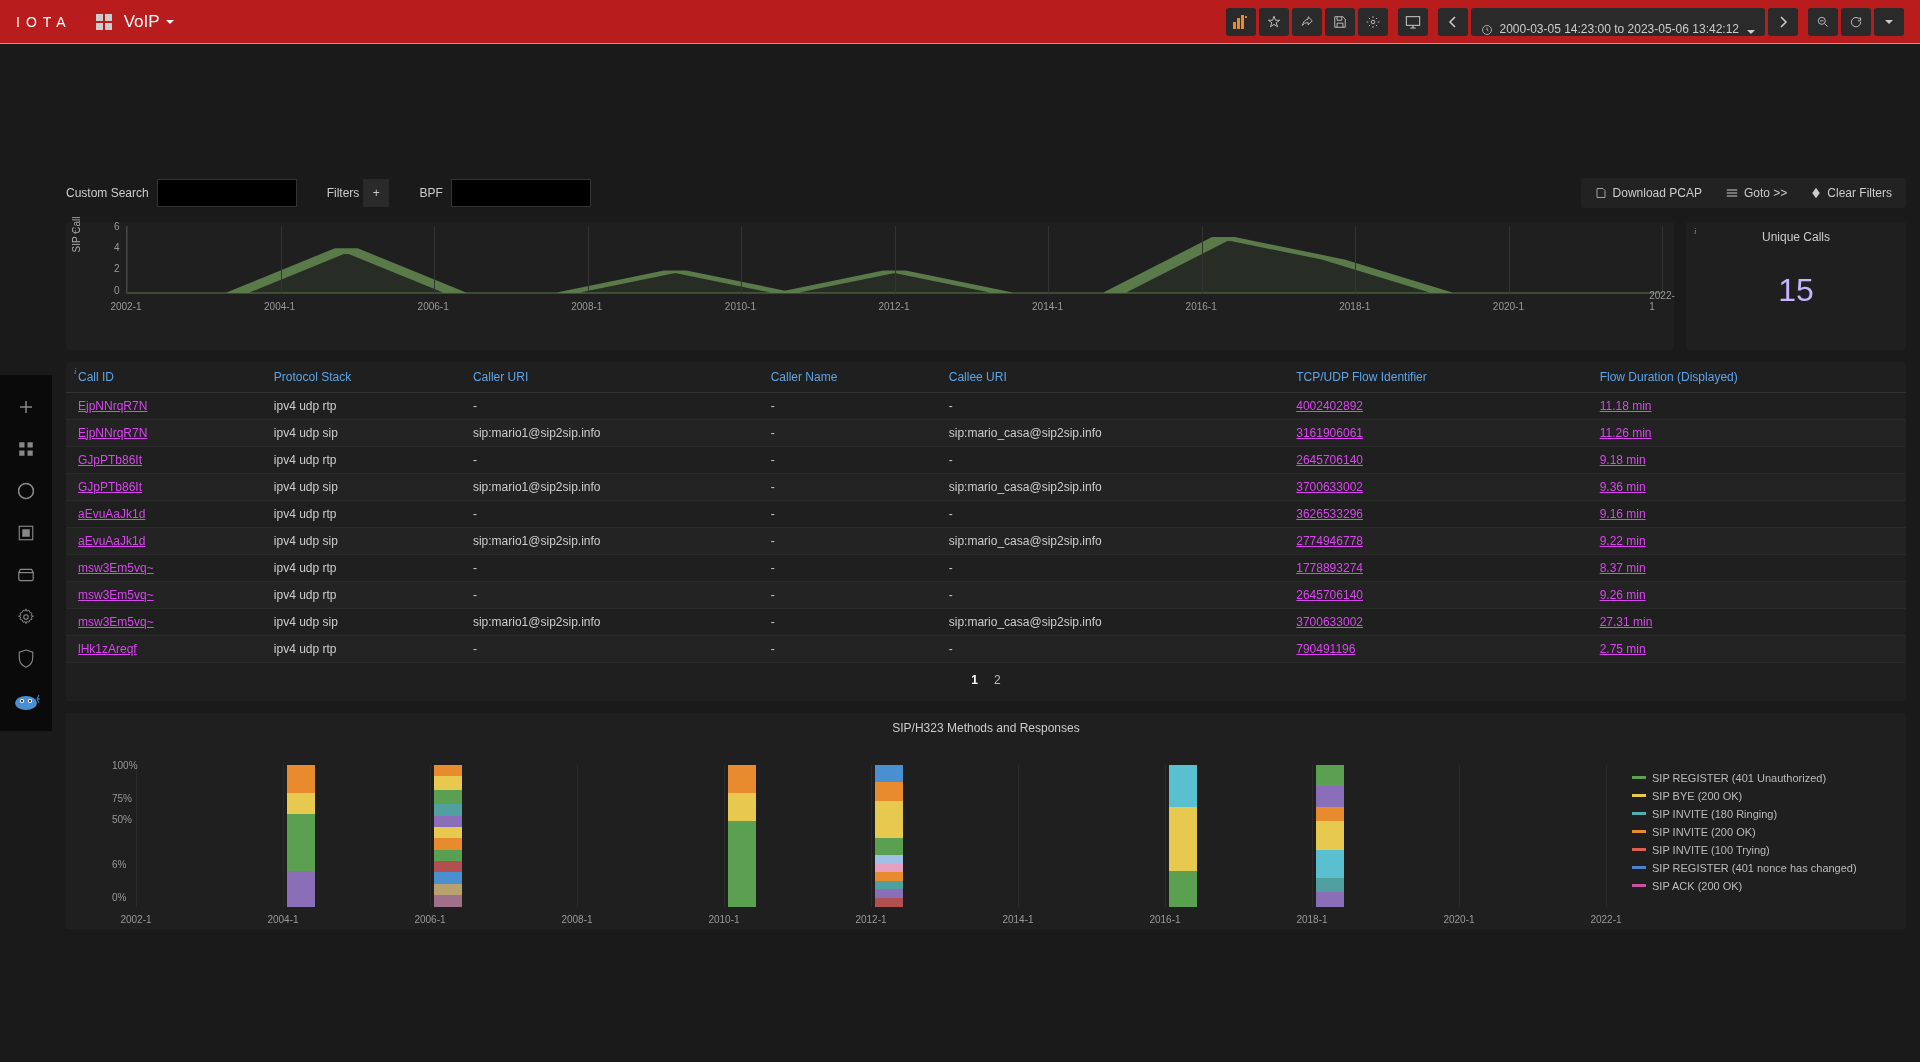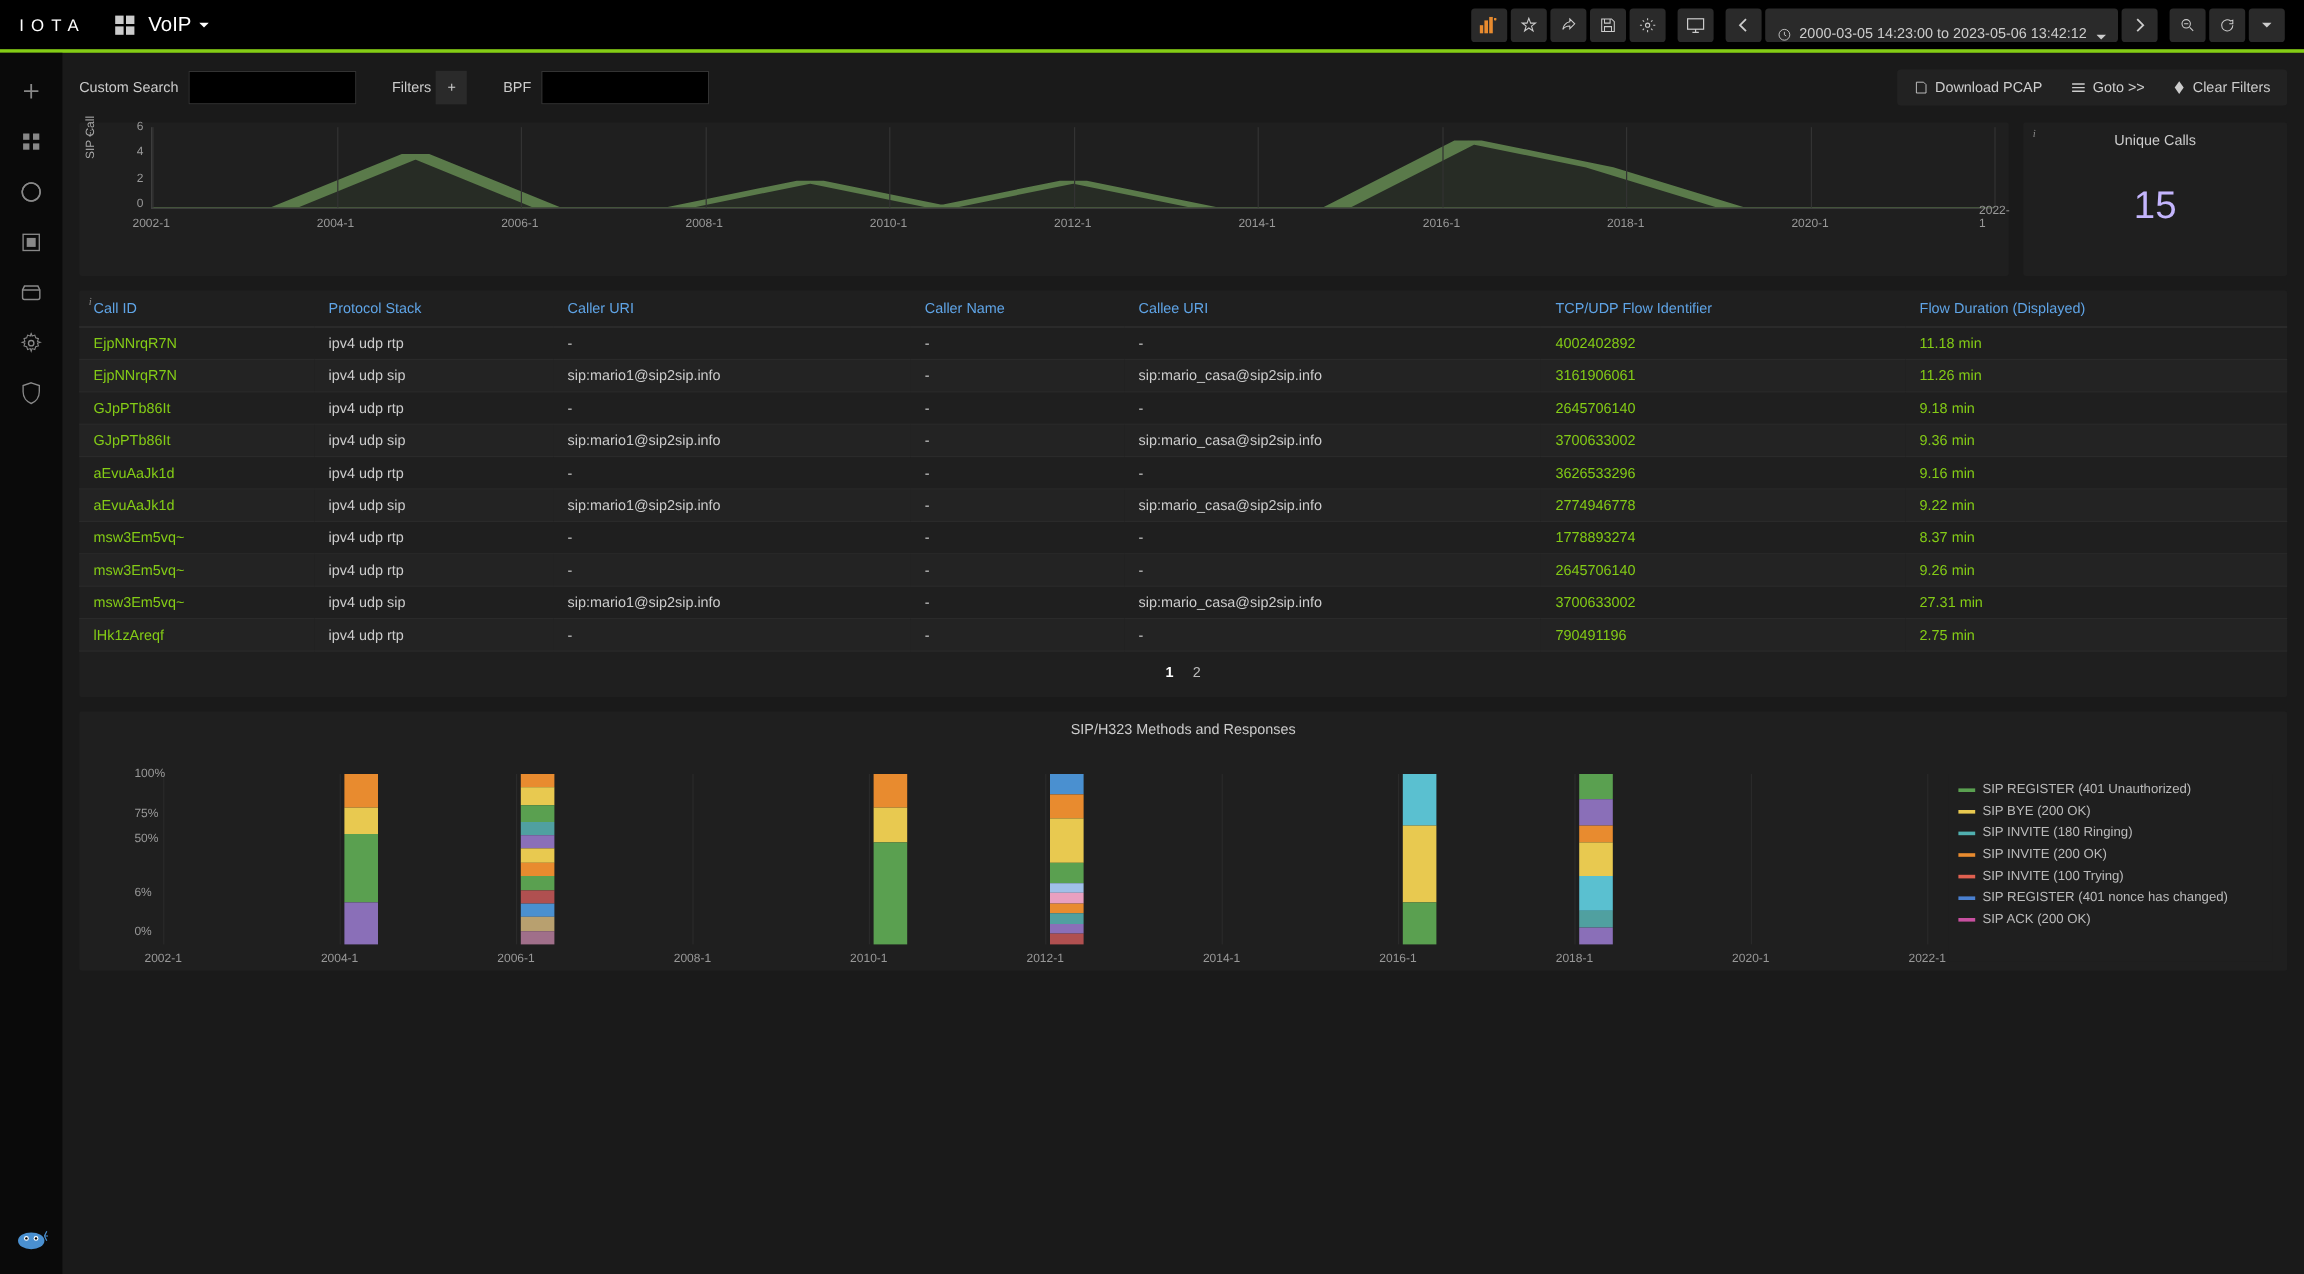--- a/index.html
+++ b/index.html
@@ -1,39 +1,39 @@
 <!DOCTYPE html>
 <html><head>
 <meta charset="utf-8">
 <style>
 * { margin: 0; padding: 0; box-sizing: border-box; font-family: Arial, sans-serif; }
 body { background: #1a1a1a; color: #bbb; font-size: 12px; overflow: hidden; }
 
 .topbar {
-  height: 44px; background: #000000; display: flex; align-items: center;
-  padding: 0 16px; border-bottom: 3px solid #84cc16;
+  height: 44px; background: #b91c1c; display: flex; align-items: center;
+  padding: 0 16px; border-bottom: 1px solid #84cc16;
 }
 .logo { color: #fff; font-size: 14px; letter-spacing: 6px; font-weight: 300; }
 .appgrid { margin-left: 24px; width: 16px; height: 16px; display: grid; grid-template-columns: 1fr 1fr; gap: 2px; cursor: pointer; }
 .appgrid span { background: #ccc; }
 .pagetitle { margin-left: 12px; color: #fff; font-size: 17px; font-weight: 400; display: flex; align-items: center; cursor: pointer; }
 .pagetitle svg { margin-left: 6px; }
 .top-spacer { flex: 1; }
 .top-btn {
   width: 30px; height: 28px; background: #2a2a2a; border-radius: 3px; margin-left: 3px;
   display: flex; align-items: center; justify-content: center; cursor: pointer; color: #ccc;
 }
 .top-btn.orange svg { fill: #e88b2f; }
 .timerange {
   height: 28px; background: #2a2a2a; border-radius: 3px; padding: 0 10px; margin-left: 3px;
   display: flex; align-items: flex-end; cursor: pointer; color: #ccc; font-size: 12px;
 }
 .timerange svg:last-child { margin-left: 8px; }
 
-.layout { display: flex; height: calc(100vh - 44px); }
+.layout { display: flex; height: calc(100vh - 44px); align-items: center; }
 
 .sidebar {
   width: 52px; background: #0a0a0a; display: flex; flex-direction: column;
   align-items: center; padding-top: 20px; gap: 18px;
 }
 .side-icon { width: 24px; height: 24px; cursor: pointer; color: #888; display:flex; align-items:center; justify-content:center; }
 .side-logo { margin-top: auto; margin-bottom: 14px; width:28px; height:28px; }
 
 .main { flex: 1; padding: 14px; overflow-y: auto; }
 
@@ -62,21 +62,21 @@
 .plotarea { position: absolute; left: 60px; right: 12px; top: 4px; bottom: 18px; border-left:1px solid #444; border-bottom:1px solid #444; }
 .grid-v { position: absolute; top:0; bottom:0; width:1px; background:#333; }
 .xtick { position: absolute; bottom: 0; font-size: 10px; color: #999; transform: translateX(-50%); }
 .linepath { stroke: #5a7a4a; stroke-width: 1.5; fill: rgba(90,122,74,0.15); }
 
 .voip { padding-bottom: 10px; }
 .voip-table { width: 100%; border-collapse: collapse; }
 .voip-table th { text-align: left; padding: 8px 12px; color: #5fa4e6; font-weight: 400; font-size: 12px; border-bottom: 1px solid #333; cursor:pointer; }
 .voip-table td { padding: 6px 12px; border-bottom: 1px solid #2a2a2a; font-size: 12px; color: #ccc; }
 .voip-table tbody tr:nth-child(even) { background: #232323; }
-.link { color: #84cc16; cursor: pointer; }
+.link { color: #d946ef; text-decoration: underline; cursor: pointer; }
 .pager { text-align: center; padding: 10px 0 4px; }
 .pager span { margin: 0 8px; cursor: pointer; }
 .pager .cur { color: #fff; font-weight: bold; }
 
 .sipchart { padding: 8px 20px 8px 60px; position: relative; height: 190px; }
 .sip-body { position: absolute; left: 70px; right: 300px; top: 26px; bottom: 22px; }
 .sip-ylabel { position: absolute; left: 46px; font-size: 10px; color:#999; transform: translateY(-50%); }
 .sip-xtick { position: absolute; bottom: 4px; font-size: 10px; color:#999; transform: translateX(-50%); }
 .bar { position: absolute; width: 28px; bottom: 0; display:flex; flex-direction:column-reverse; }
 .seg { width: 100%; }

